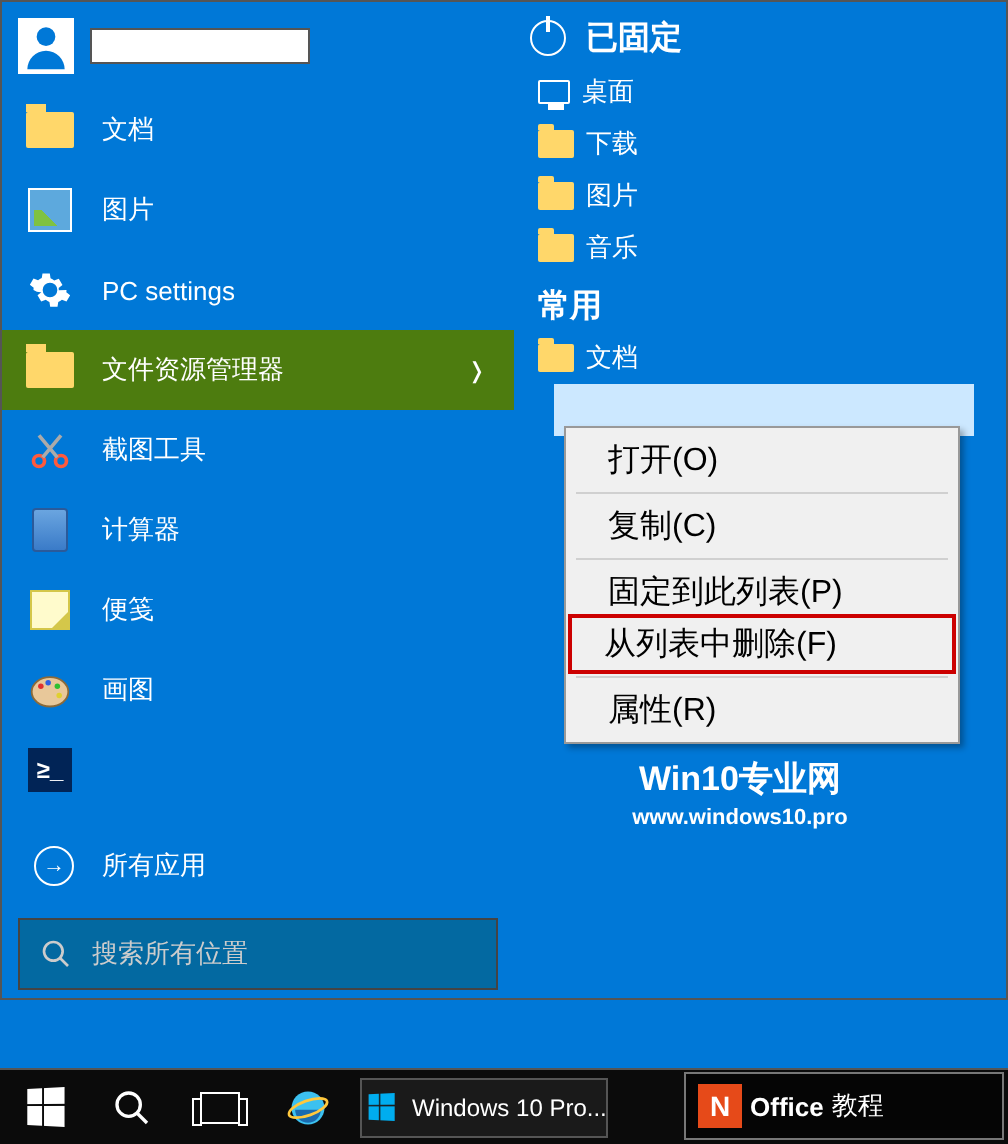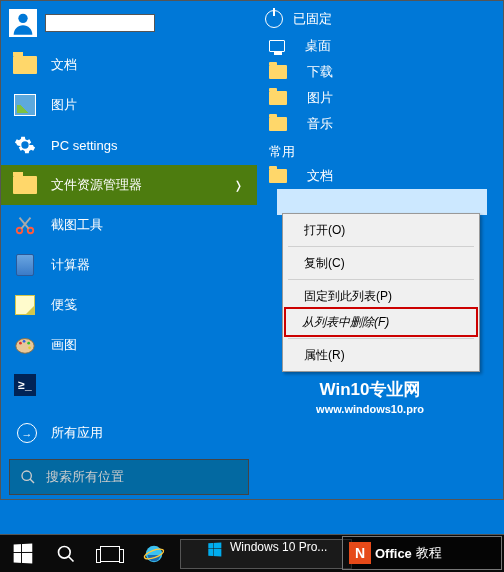--- a/index.html
+++ b/index.html
@@ -25,40 +25,40 @@
 .circle-icon { width: 20px; height: 20px; border: 1.5px solid #fff; border-radius: 50%; display: flex; align-items: center; justify-content: center; font-size: 11px; }
 
 .search-box { height: 36px; margin: 6px 8px 4px 8px; background: #0369a1; border: 1px solid #444; display: flex; align-items: center; padding: 0 10px; gap: 10px; color: #ccc; }
 .search-icon { width: 16px; height: 16px; }
 
 .power-row { display: flex; align-items: center; height: 28px; padding: 0 8px; gap: 10px; }
 .power-icon { width: 18px; height: 18px; border: 1.8px solid #fff; border-radius: 50%; position: relative; }
 .power-icon::after { content: ''; position: absolute; width: 2px; height: 8px; background: #fff; top: -3px; left: 50%; transform: translateX(-50%); }
 
 .pinned-list, .frequent-list { padding: 0 8px; }
-.pinned-item, .freq-item { height: 26px; display: flex; align-items: center; gap: 20px; padding: 0 4px; }
+.pinned-item, .freq-item { height: 26px; display: flex; align-items: center; gap: 6px; padding: 0 4px; }
 .folder-icon { width: 18px; height: 14px; background: #ffd76a; border-radius: 1px; position: relative; }
 .folder-icon::before { content:''; position:absolute; top:-3px; left:0; width:8px; height:3px; background:#ffd76a; border-radius:1px 1px 0 0;}
 .monitor-icon { width:16px; height:12px; border:1.5px solid #fff; border-radius:1px; position:relative;}
 .monitor-icon::after{content:'';position:absolute;bottom:-4px;left:4px;width:8px;height:3px;background:#fff;}
-.section-header { font-size: 13px; padding: 6px 12px 2px 12px; font-weight: 400; }
+.section-header { font-size: 16px; padding: 6px 12px 2px 12px; font-weight: 700; }
 
 .context-target { height: 26px; background: #cce8ff; margin: 0 8px 0 12px; width: 210px; }
 
 .context-menu { position: absolute; left: 282px; top: 213px; width: 198px; background: #f0f0f0; border: 1px solid #999; box-shadow: 2px 2px 3px rgba(0,0,0,0.3); color: #000; padding: 3px; z-index: 10; }
-.context-item { height: 26px; display: flex; align-items: center; padding: 0 18px; font-size: 12px; }
+.context-item { height: 26px; display: flex; align-items: center; padding: 0 18px; font-size: 16px; }
 .context-sep { height: 1px; background: #d0d0d0; margin: 3px 2px; }
-.context-item.highlighted { border: 2.5px solid #cc0000; margin: -2px; padding: 4px 16px; height: 30px; font-style: italic; }
+.context-item.highlighted { border: 2.5px solid #cc0000; margin: -2px; padding: 4px 16px; height: 30px; }
 
 .watermark { position: absolute; left: 260px; top: 378px; width: 220px; text-align: center; color: #fff; font-weight: bold; font-size: 17px; z-index: 5; }
 .watermark .line2 { font-size: 11px; margin-top: 2px; }
 
 .taskbar { position: absolute; bottom: 0; left: 0; right: 0; height: 38px; background: #0b0b0b; border-top: 1px solid #555; display: flex; align-items: center; }
 .tb-btn { width: 44px; height: 38px; display: flex; align-items: center; justify-content: center; color: #fff; }
-.tb-task { height: 30px; background: #1a1a1a; border: 1px solid #555; display: flex; align-items: flex-start; padding: 0 24px; gap: 6px; font-size: 12px; margin-left: 4px; min-width: 120px; }
+.tb-task { height: 30px; background: #1a1a1a; border: 1px solid #555; display: flex; align-items: center; padding: 0 0; gap: 6px; font-size: 12px; margin-left: 4px; min-width: 120px; }
 .ie-icon { width: 22px; height: 22px; }
 
 .office-badge { position: absolute; right: 2px; bottom: 2px; width: 160px; height: 34px; background: rgba(0,0,0,0.5); display: flex; align-items: center; padding: 0 6px; gap: 4px; font-size: 13px; color: #fff; border: 1px solid #777; z-index: 20; }
 .office-sq { width: 22px; height: 22px; background: #e64a19; display:flex; align-items:center; justify-content:center; color:#fff; font-weight:bold; font-size: 14px;}
 .office-txt { font-weight: 600; }
 .win-logo { display: grid; grid-template-columns: 8px 10px; grid-template-rows: 8px 10px; gap: 1px; transform: perspective(40px) rotateY(-12deg); }
 .win-logo span { background: #fff; }
 .task-view { width:20px; height:16px; border:1.5px solid #fff; position:relative;}
 .task-view::before{content:'';position:absolute;left:-5px;top:2px;width:3px;height:12px;border:1px solid #fff;}
 .task-view::after{content:'';position:absolute;right:-5px;top:2px;width:3px;height:12px;border:1px solid #fff;}

